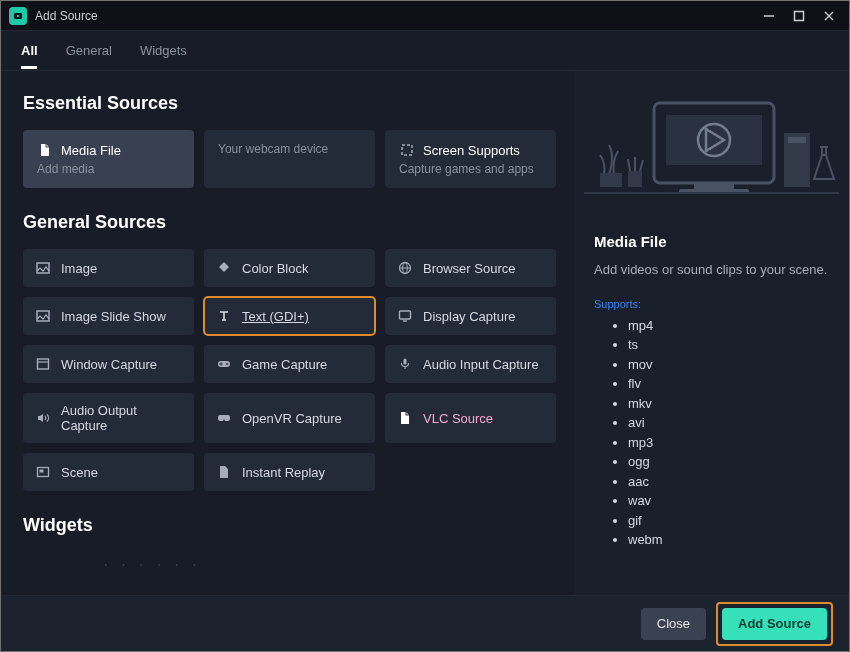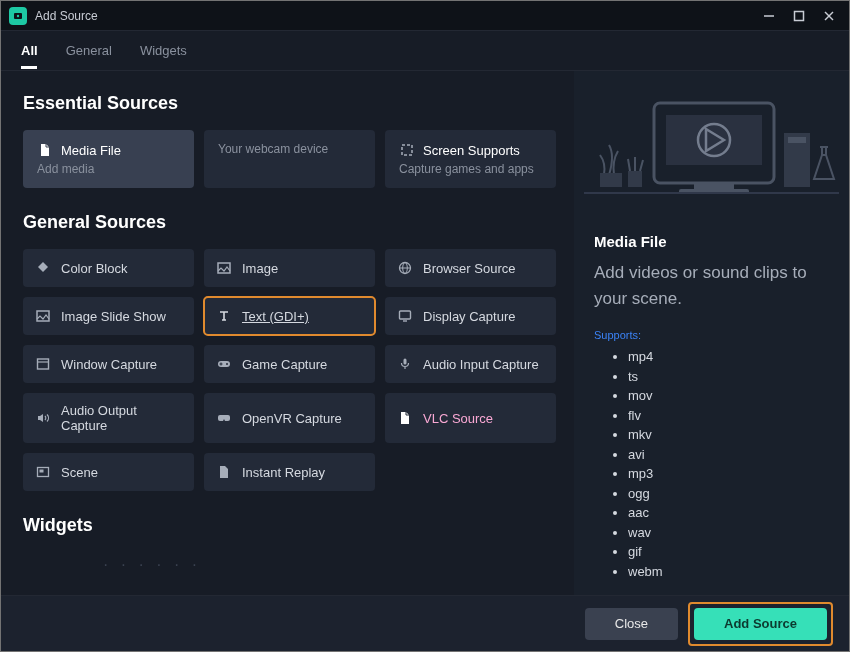--- a/index.html
+++ b/index.html
@@ -161,21 +161,21 @@
     position: relative;
   }
   .detail-title {
     font-size: 15px;
     font-weight: 700;
     color: #ffffff;
     margin-bottom: 10px;
   }
   .detail-desc {
     color: #a6adb9;
-    font-size: 17px;
+    font-size: 13px;
     line-height: 1.5;
     margin-bottom: 18px;
   }
   .supports-label {
     color: #3b82f6;
     font-size: 11px;
     margin-bottom: 6px;
   }
   .supports-list {
     list-style: disc;
@@ -190,21 +190,21 @@
     background: #1c222e;
     border-top: 1px solid #232833;
     display: flex;
     align-items: center;
     justify-content: flex-end;
     padding: 0 16px;
     gap: 10px;
   }
   .btn {
     height: 32px;
-    padding: 0 30px;
+    padding: 0 16px;
     border-radius: 4px;
     font-size: 13px;
     display: flex; align-items: center; justify-content: center;
     cursor: pointer;
     border: none;
   }
   .btn-secondary {
     background: #3a4150;
     color: #e8e8e8;
   }
@@ -292,33 +292,33 @@
           <div class="card-sub">Capture games and apps</div>
         </div>
       </div>
 
       <div class="section-title">General Sources</div>
 
       <div class="grid">
         <div class="small-card">
           <span class="icon">
               <svg width="14" height="14" viewBox="0 0 14 14">
-                <path d="M7 1l5 5-5 5-5-5z" fill="#a6adb9"></path>
-              </svg>
-            </span>
-          <span>Color Block</span>
-        </div>
-        <div class="small-card">
-          <span class="icon">
-              <svg width="14" height="14" viewBox="0 0 14 14">
                 <rect x="1" y="2" width="12" height="10" fill="none" stroke="#a6adb9" stroke-width="1.5"></rect>
                 <path d="M1 10l3-3 3 3 3-4 3 4" fill="none" stroke="#a6adb9" stroke-width="1.2"></path>
               </svg>
             </span>
           <span>Image</span>
+        </div>
+        <div class="small-card">
+          <span class="icon">
+              <svg width="14" height="14" viewBox="0 0 14 14">
+                <path d="M7 1l5 5-5 5-5-5z" fill="#a6adb9"></path>
+              </svg>
+            </span>
+          <span>Color Block</span>
         </div>
         <div class="small-card">
           <span class="icon">
               <svg width="14" height="14" viewBox="0 0 14 14">
                 <circle cx="7" cy="7" r="5.5" fill="none" stroke="#a6adb9" stroke-width="1.3"></circle>
                 <ellipse cx="7" cy="7" rx="2.3" ry="5.5" fill="none" stroke="#a6adb9" stroke-width="1"></ellipse>
                 <line x1="1.5" y1="7" x2="12.5" y2="7" stroke="#a6adb9" stroke-width="1"></line>
               </svg>
             </span>
           <span>Browser Source</span>

